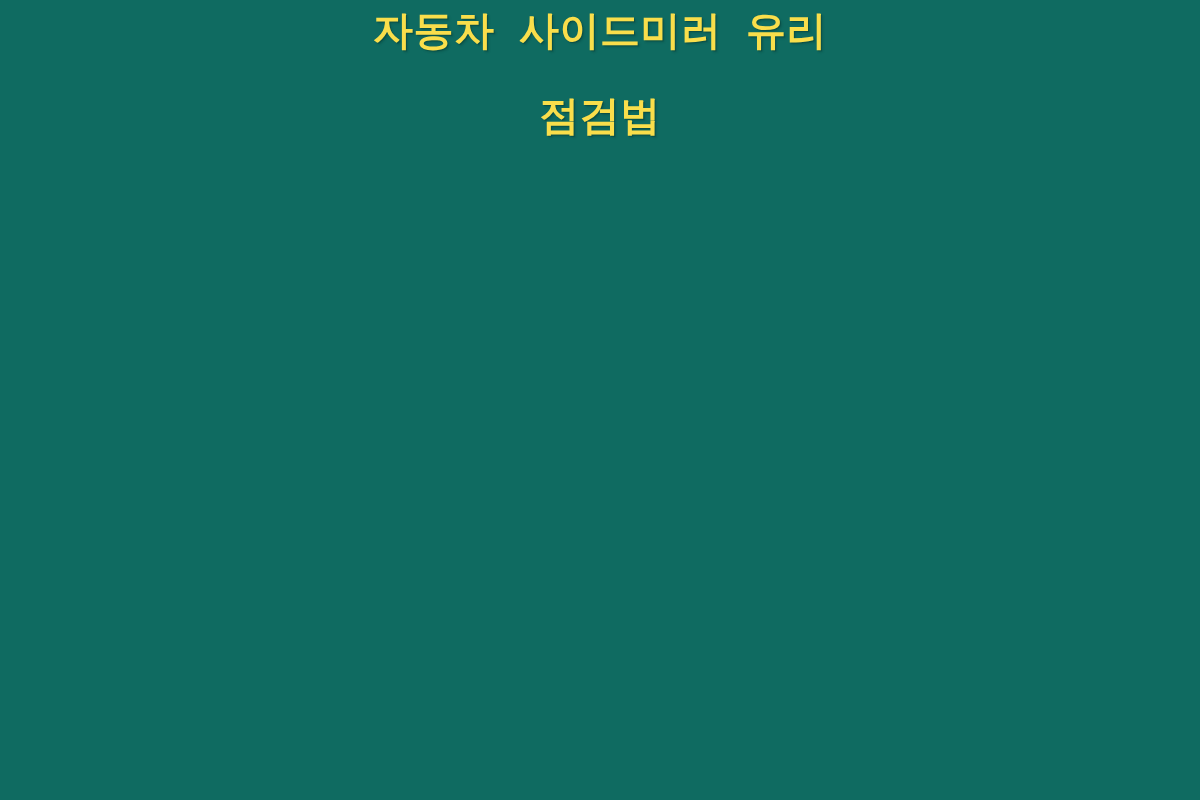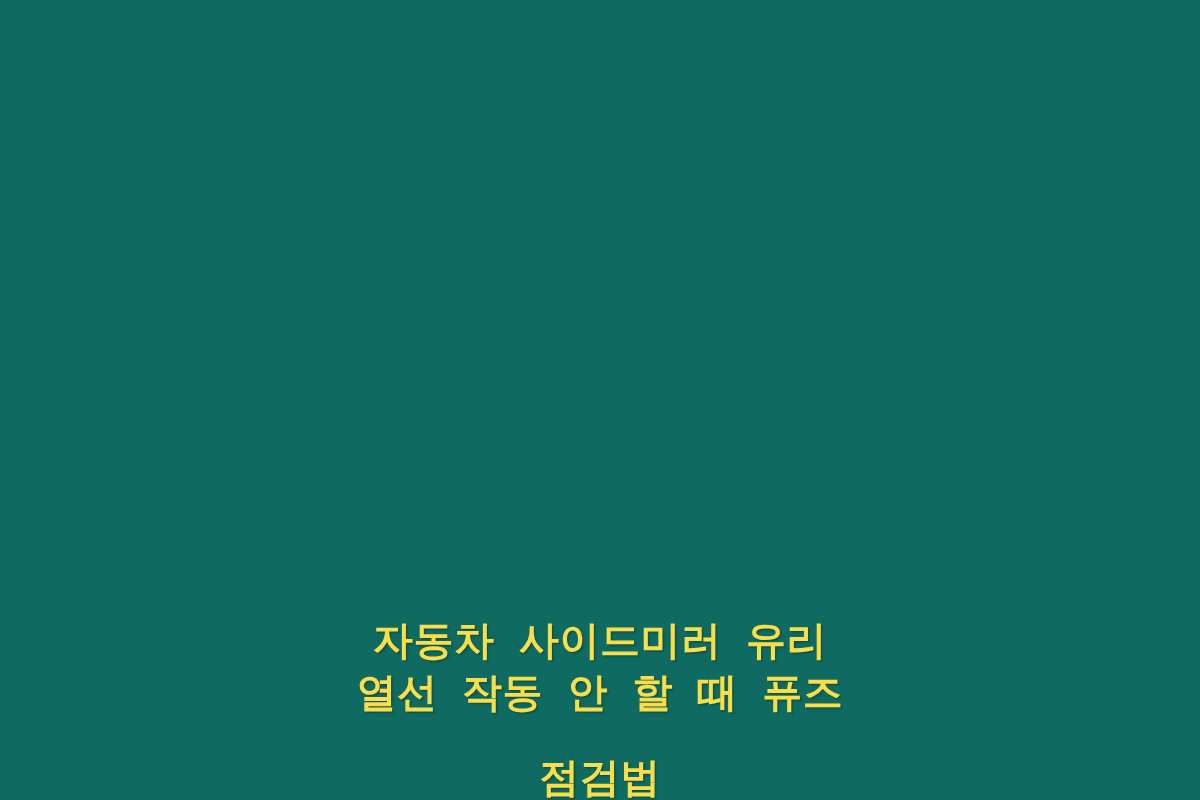--- a/index.html
+++ b/index.html
@@ -14,21 +14,21 @@
     overflow: hidden;
     font-family: "DejaVu Sans", "Liberation Sans", sans-serif;
   }
 
   #thumbnail-card {
     position: relative;
     width: 1200px;
     height: 800px;
     background: #0F6B61;
     display: flex;
-    align-items: flex-end;
+    align-items: flex-start;
     justify-content: center;
     box-sizing: border-box;
   }
 
   #headline-block {
     width: 1120px;
     text-align: center;
     color: #F9DE4B;
     font-family: "DejaVu Sans", "Liberation Sans", sans-serif;
     font-weight: 700;
@@ -56,19 +56,18 @@
 </style>
 </head>
 <body>
 
 <div id="thumbnail-card" style="background: rgb(15, 107, 97);">
 
   <div id="headline-block" style="color: rgb(249, 222, 75); text-align: center; font-size: 40px;">
 
     <span class="headline-line" id="headline-line-1">자동차 사이드미러 유리</span>
 
-    <span class="headline-line" id="headline-line-2">열선 작동 안 할 때 퓨즈</span>
 
     <span class="headline-line" id="headline-line-3">점검법</span>
 
   </div>
 
 </div>
 
 </body></html>

